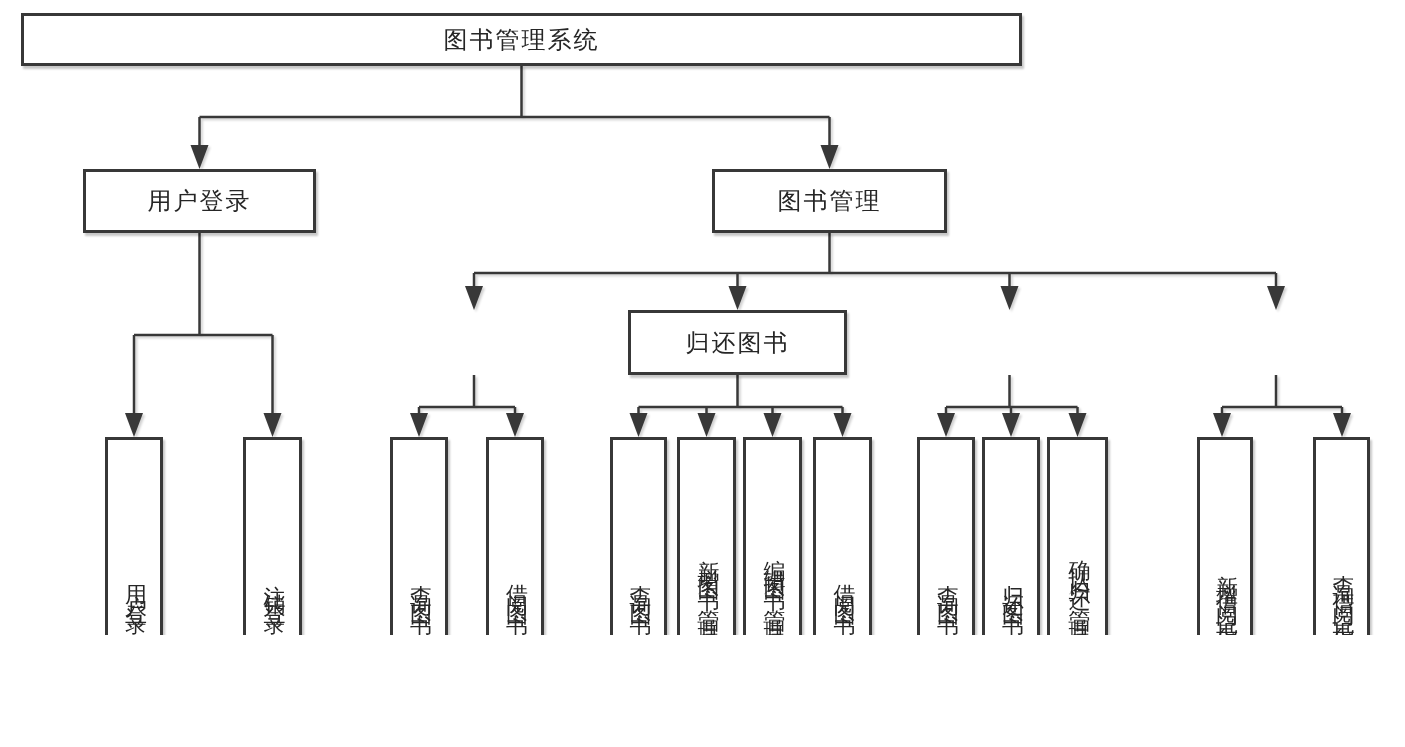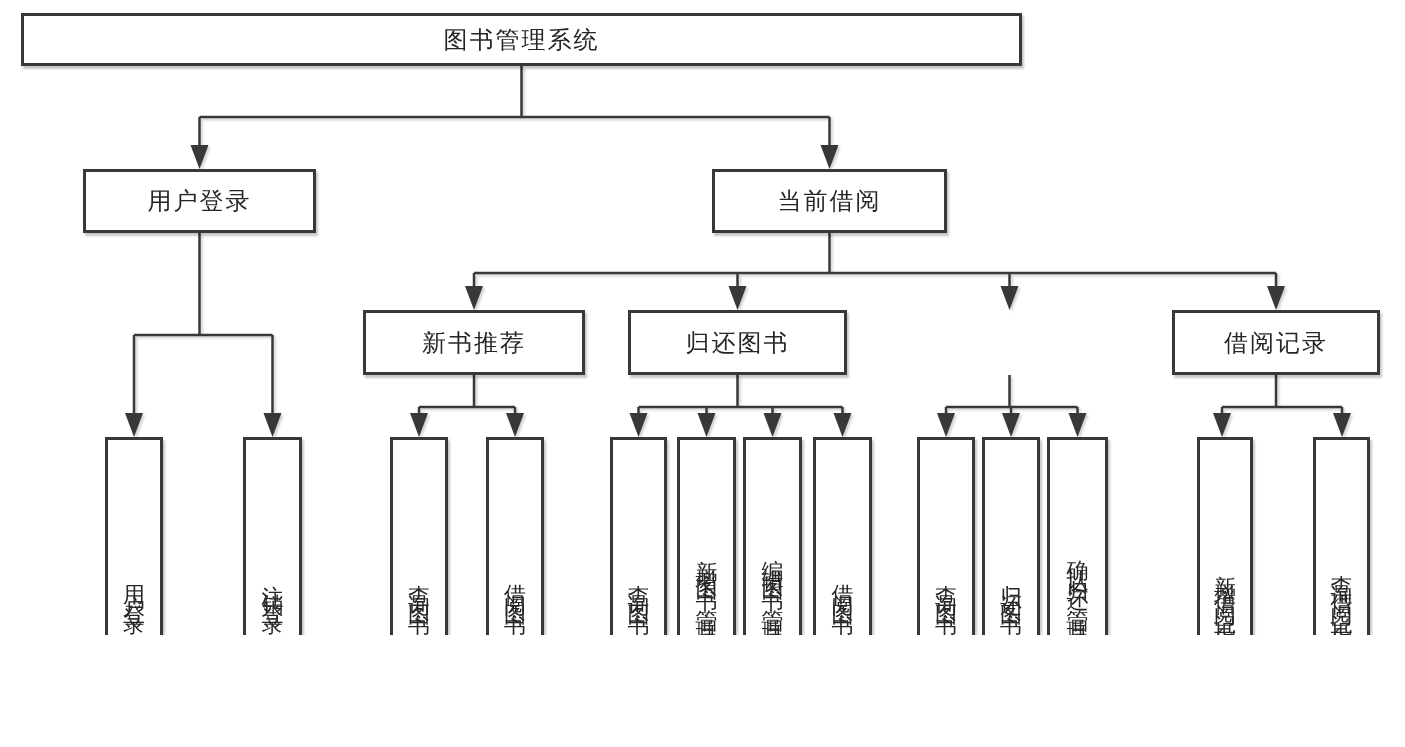--- a/index.html
+++ b/index.html
@@ -1,20 +1,20 @@
 <!DOCTYPE html>
 <html><head>
 <meta charset="utf-8">
 <style>
   html,body{margin:0;padding:0;background:#ffffff;}
   #stage{
     position:relative;
     width:1405px;height:635px;
     background:#ffffff;
-    font-family:Liberation Serif, serif;
+    font-family:Liberation Mono, monospace;
     overflow:hidden;
   }
   #connectors{
     position:absolute;left:0;top:0;z-index:0;
     filter:drop-shadow(2px 2px 1px rgba(0,0,0,0.18));
   }
   .hbox{
     position:absolute;z-index:1;
     box-sizing:border-box;
     border:3px solid #383838;
@@ -111,25 +111,23 @@
       <polygon points="1002,413 1020,413 1011,437"></polygon>
       <polygon points="1068.5,413 1086.5,413 1077.5,437"></polygon>
       <polygon points="1213,413 1231,413 1222,437"></polygon>
       <polygon points="1333,413 1351,413 1342,437"></polygon>
     </g>
   </svg>
 
   <div class="hbox" style="left:21px;top:13px;width:1001px;height:53px">图书管理系统</div>
 
   <div class="hbox" style="left:83px;top:169px;width:233px;height:64px">用户登录</div>
-  <div class="hbox" style="left:712px;top:169px;width:235px;height:64px">当前借阅</div>
+  <div class="hbox" style="left:712px;top:169px;width:235px;height:64px">图书管理</div>
 
-  <div class="hbox" style="left:363px;top:310px;width:222px;height:65px">新书推荐</div>
   <div class="hbox" style="left:628px;top:310px;width:219px;height:65px">归还图书</div>
-  <div class="hbox" style="left:1172px;top:310px;width:208px;height:65px">借阅记录</div>
 
   <div class="leaf" style="left:105px;width:58px">用户登录</div>
   <div class="leaf" style="left:243px;width:59px">注销登录</div>
 
   <div class="leaf" style="left:390px;width:58px">查询图书</div>
   <div class="leaf" style="left:486px;width:58px">借阅图书</div>
 
   <div class="leaf" style="left:610px;width:57px">查询图书</div>
   <div class="leaf" style="left:677px;width:59px">新增图书（管理员）</div>
   <div class="leaf" style="left:743px;width:59px">编辑图书（管理员）</div>

